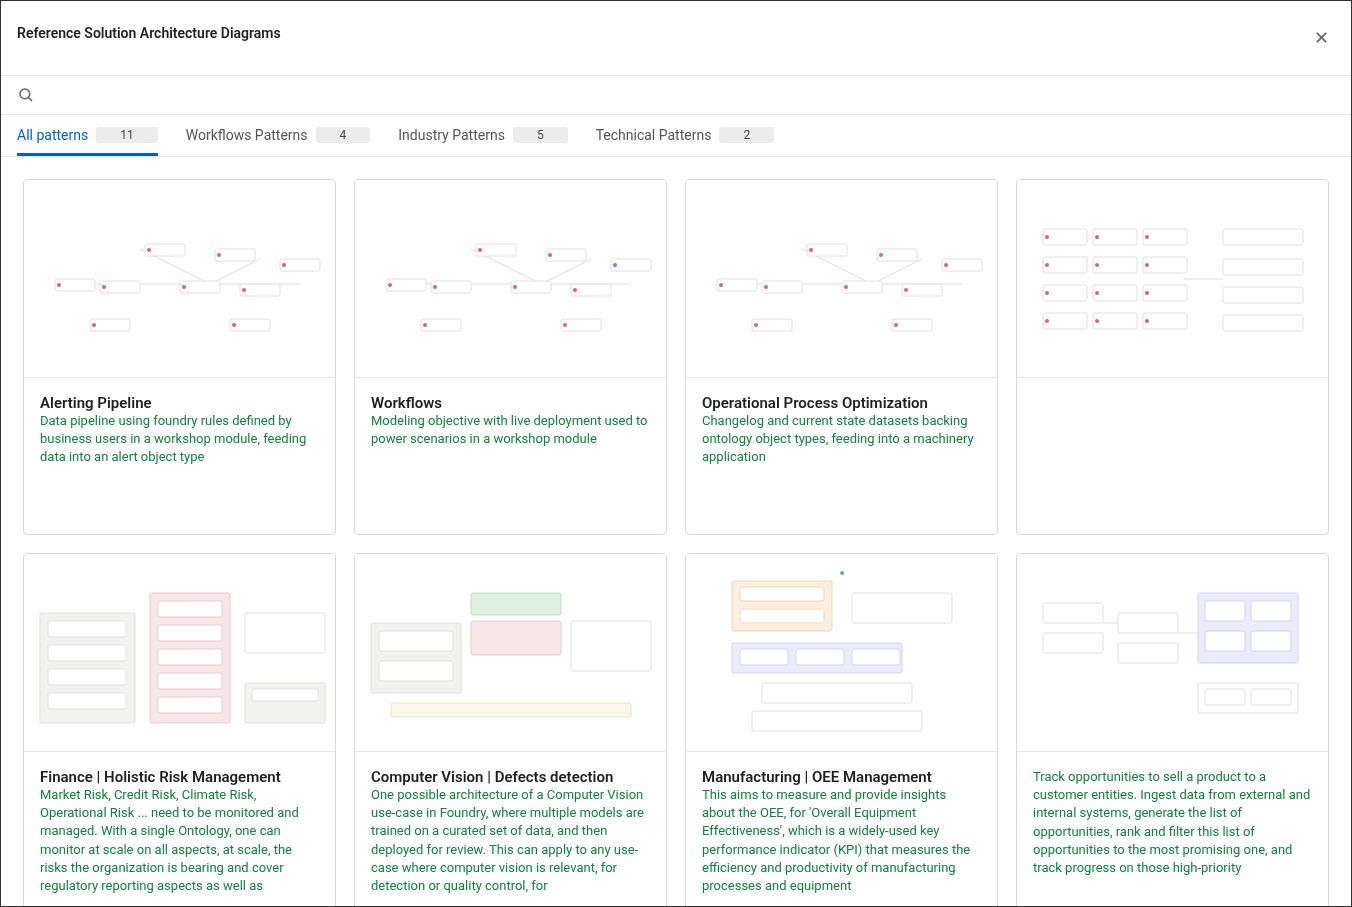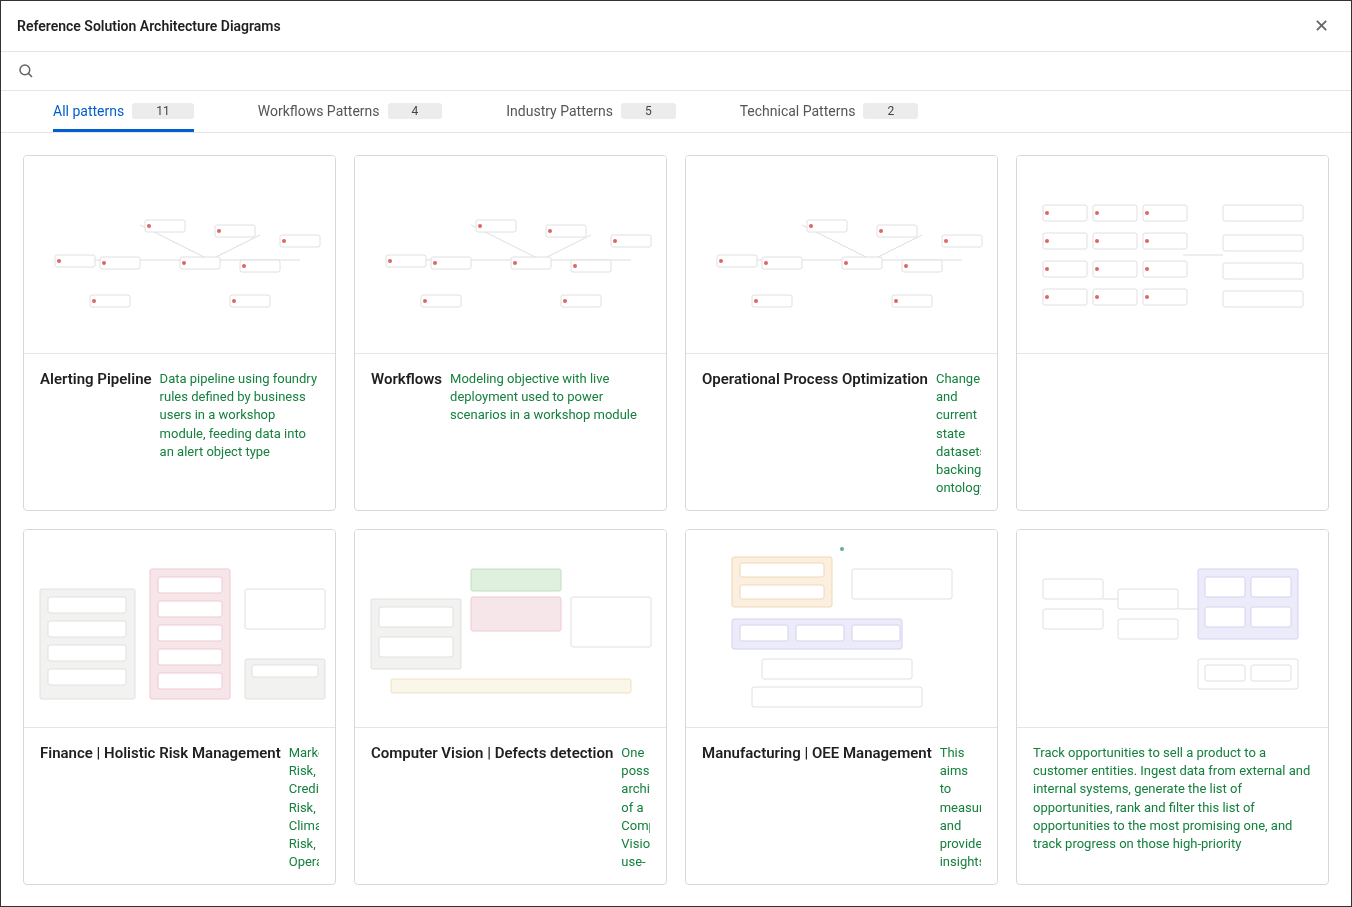--- a/index.html
+++ b/index.html
@@ -12,23 +12,23 @@
   overflow: hidden;
   border: 1px solid #333;
 }
 .dialog {
   display: flex;
   flex-direction: column;
   height: 100%;
 }
 .dialog-header {
   display: flex;
-  align-items: center;
+  align-items: flex-start;
   justify-content: space-between;
-  padding: 12px 16px;
+  padding: 24px 16px;
   border-bottom: 1px solid #e5e5e5;
 }
 .dialog-title {
   font-size: 14px;
   font-weight: 600;
   color: #1f1f1f;
 }
 .close-btn {
   background: none;
   border: none;
@@ -55,21 +55,20 @@
 }
 .tab {
   display: flex;
   align-items: center;
   gap: 8px;
   padding: 12px 0 10px;
   font-size: 14px;
   color: #555;
   cursor: pointer;
   border-bottom: 3px solid transparent;
-  margin-left: 36px;
 }
 .tab.active {
   color: #005fcc;
   border-bottom-color: #005fcc;
 }
 .tab-count {
   background: #ececec;
   color: #444;
   font-size: 12px;
   padding: 1px 24px;
@@ -104,22 +103,21 @@
   display: flex;
   align-items: center;
   justify-content: center;
   background: #fff;
   position: relative;
 }
 .card-thumb svg { max-width: 100%; max-height: 100%; }
 .card-body {
   padding: 16px 16px 12px;
   display: flex;
-  flex-direction: row;
-  gap: 8px;
+  flex-direction: column;
   flex: 1;
   overflow: hidden;
 }
 .card-title {
   font-size: 15px;
   font-weight: 600;
   color: #1f1f1f;
 }
 .card-desc {
   font-size: 13px;

